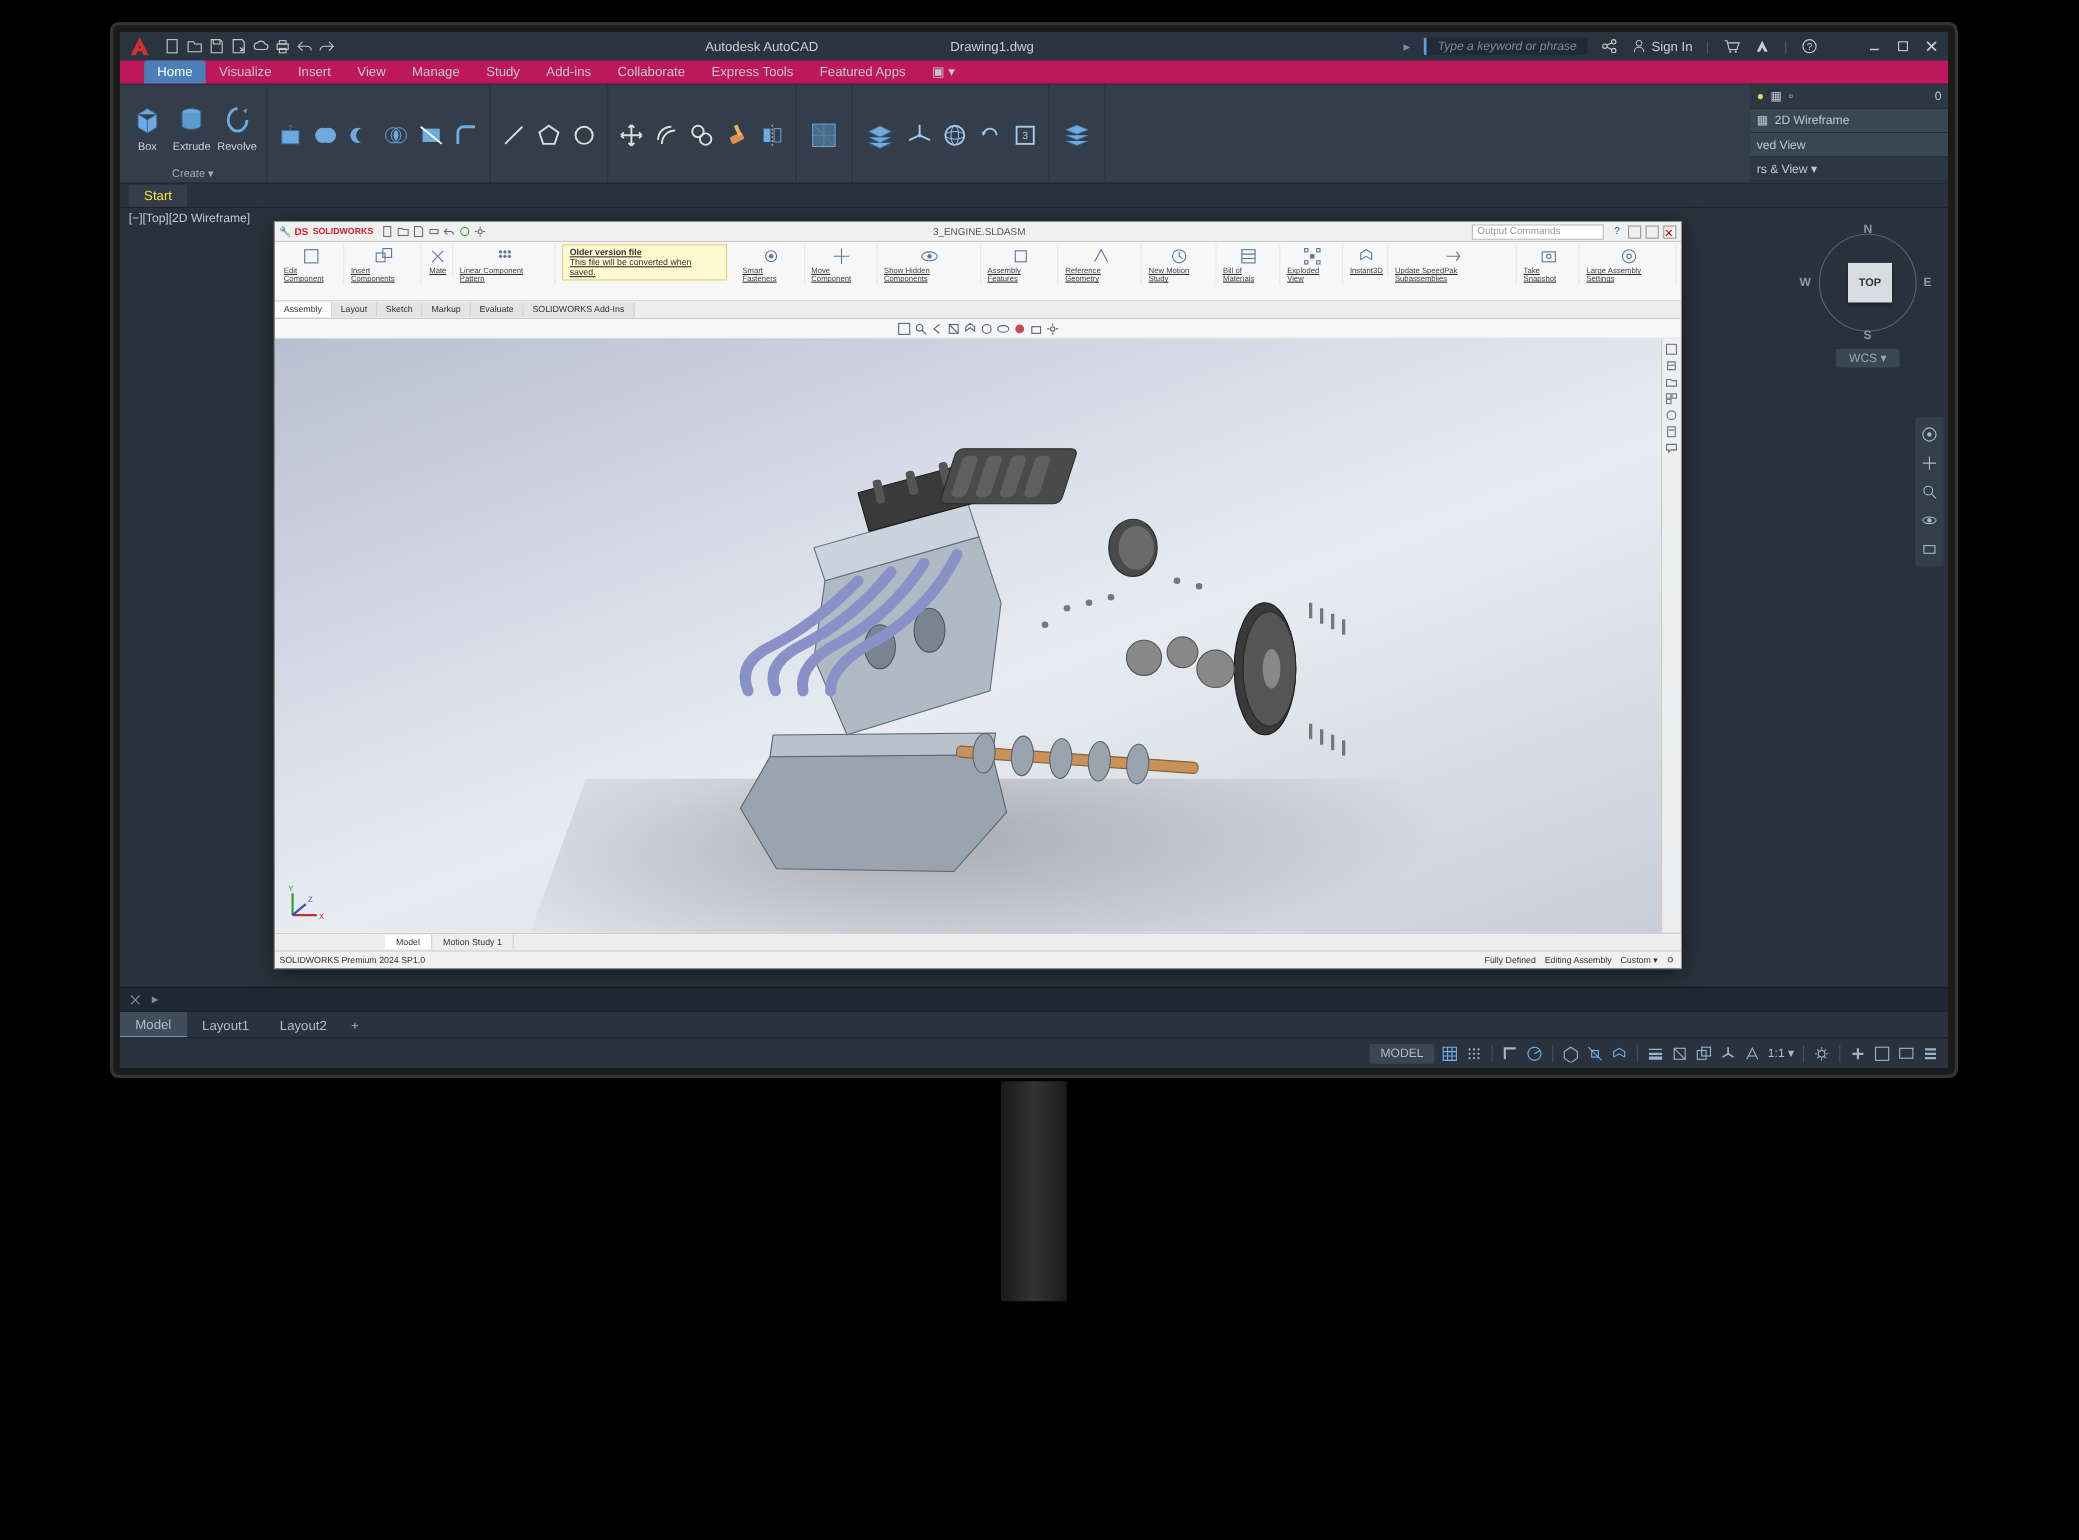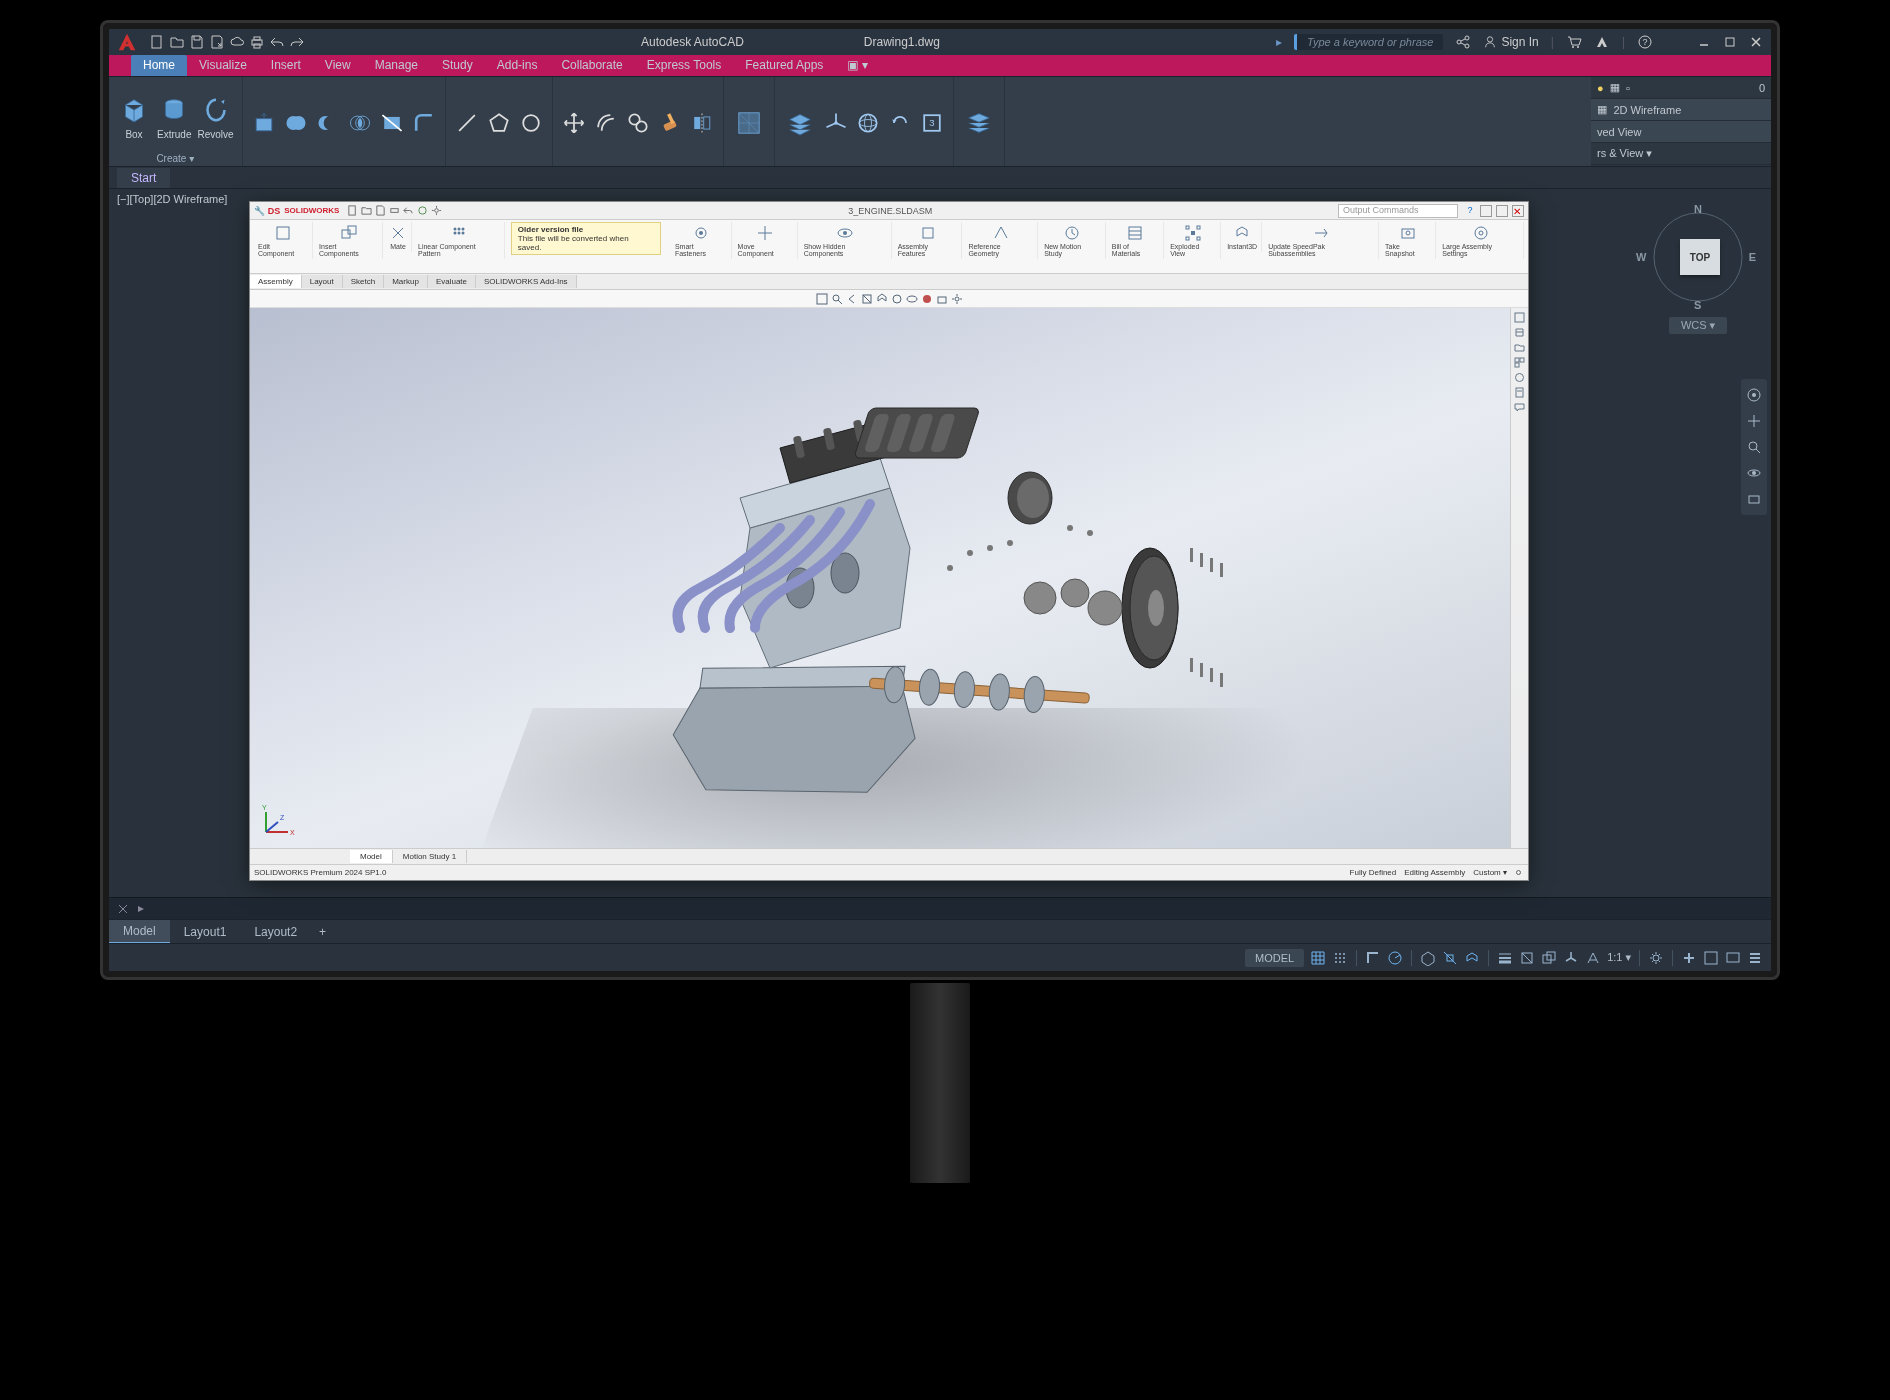--- a/index.html
+++ b/index.html
@@ -101,21 +101,21 @@
     width:180px;
     background:#2d3742;
     display:flex; flex-direction:column;
     font-size:11px; color:#c0c8d0;
   }
   .rp-row { height:22px; display:flex; align-items:center; padding:0 6px; border-bottom:1px solid #242d37; gap:6px;}
   .rp-row.hdr { background:#3a4651; }
   
   .starttab {
     height:22px; background:#2a333d; display:flex; align-items:center;
-    font-size:12px; color:#c4b5fd; padding-left:8px;
+    font-size:12px; color:#fde047; padding-left:8px;
     border-bottom:1px solid #1a222c;
   }
   
   .workarea {
     flex:1; position:relative; background:#29323c;
     display:flex;
   }
   .viewport-label {
     position:absolute; left:8px; top:4px;
     color:#c0c8d0; font-size:11px;
@@ -167,21 +167,21 @@
   .sw-logo { color:#d02030; font-weight:bold; font-size:9px; margin-right:4px;}
   .sw-tb-center { flex:1; text-align:center; font-size:9px; color:#555;}
   .sw-search {
     width:120px; height:14px; background:#fff; border:1px solid #bbb;
     font-size:9px; padding:0 4px; color:#999;
   }
   .sw-sysbtns { display:flex; gap:4px; margin-left:6px;}
   .sw-sysbtns div { width:12px;height:12px; border:1px solid #999;}
   .sw-ribbon {
     height:54px; background:#f7f7f7; border-bottom:1px solid #ccc;
-    display:flex; align-items:flex-start; padding:2px 4px; gap:2px;
+    display:flex; align-items:flex-start; padding:2px 4px; gap:2px;text-decoration:underline;
   }
   .sw-rbtn {
     display:flex; flex-direction:column; align-items:center;
     padding:2px 4px; font-size:7px; color:#444; gap:1px;
     border-right:1px solid #e8e8e8;
   }
   .sw-rbtn .ic { width:18px;height:18px; color:#5a7a9a;}
   .sw-msg {
     background:#fff8d0; border:1px solid #e0d080;
     padding:2px 6px; font-size:8px; margin:0 8px 0 4px;

